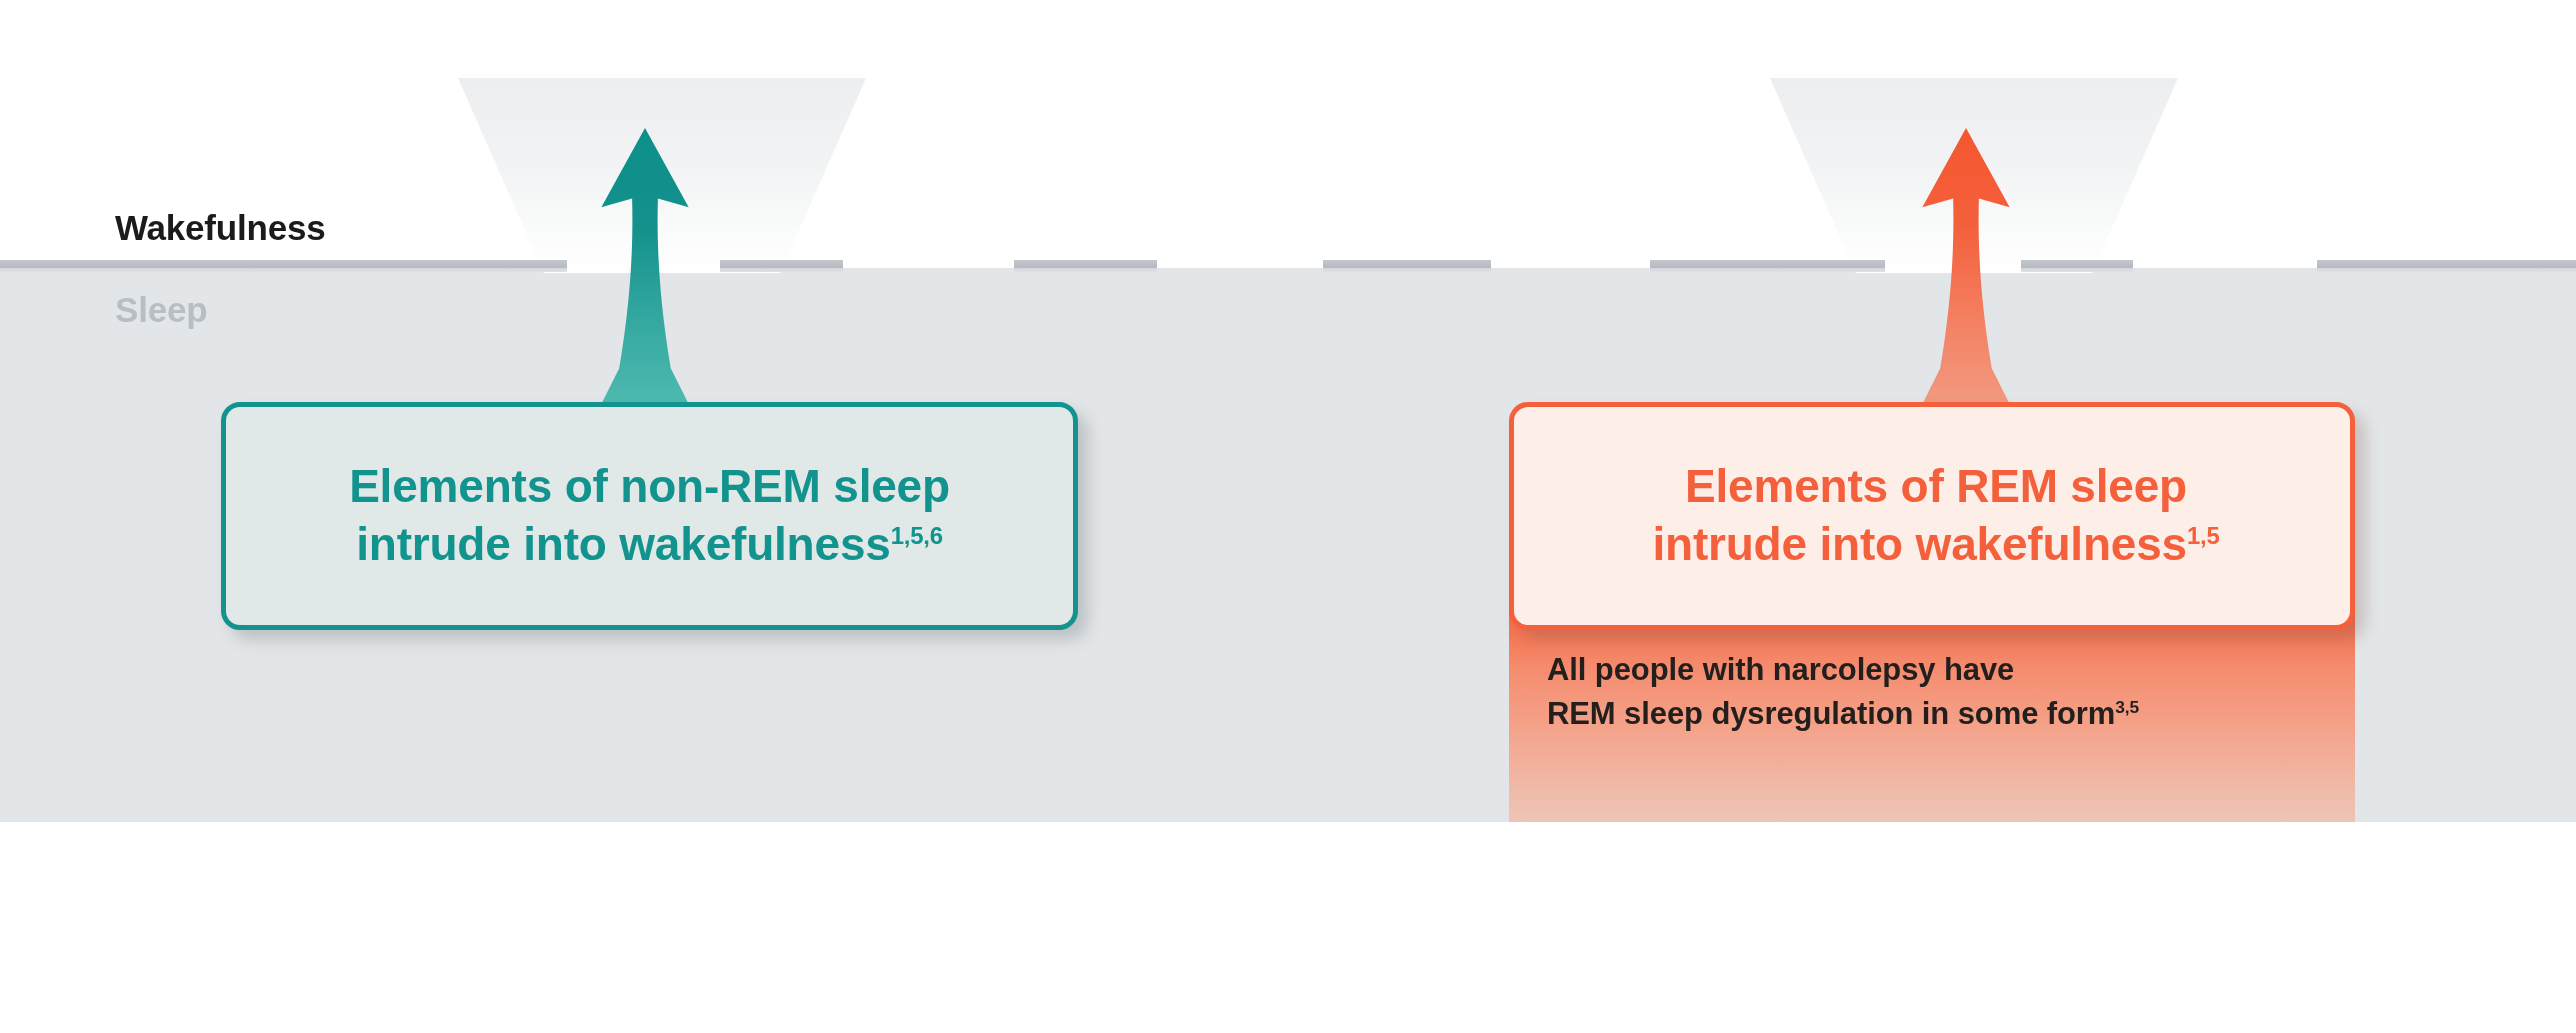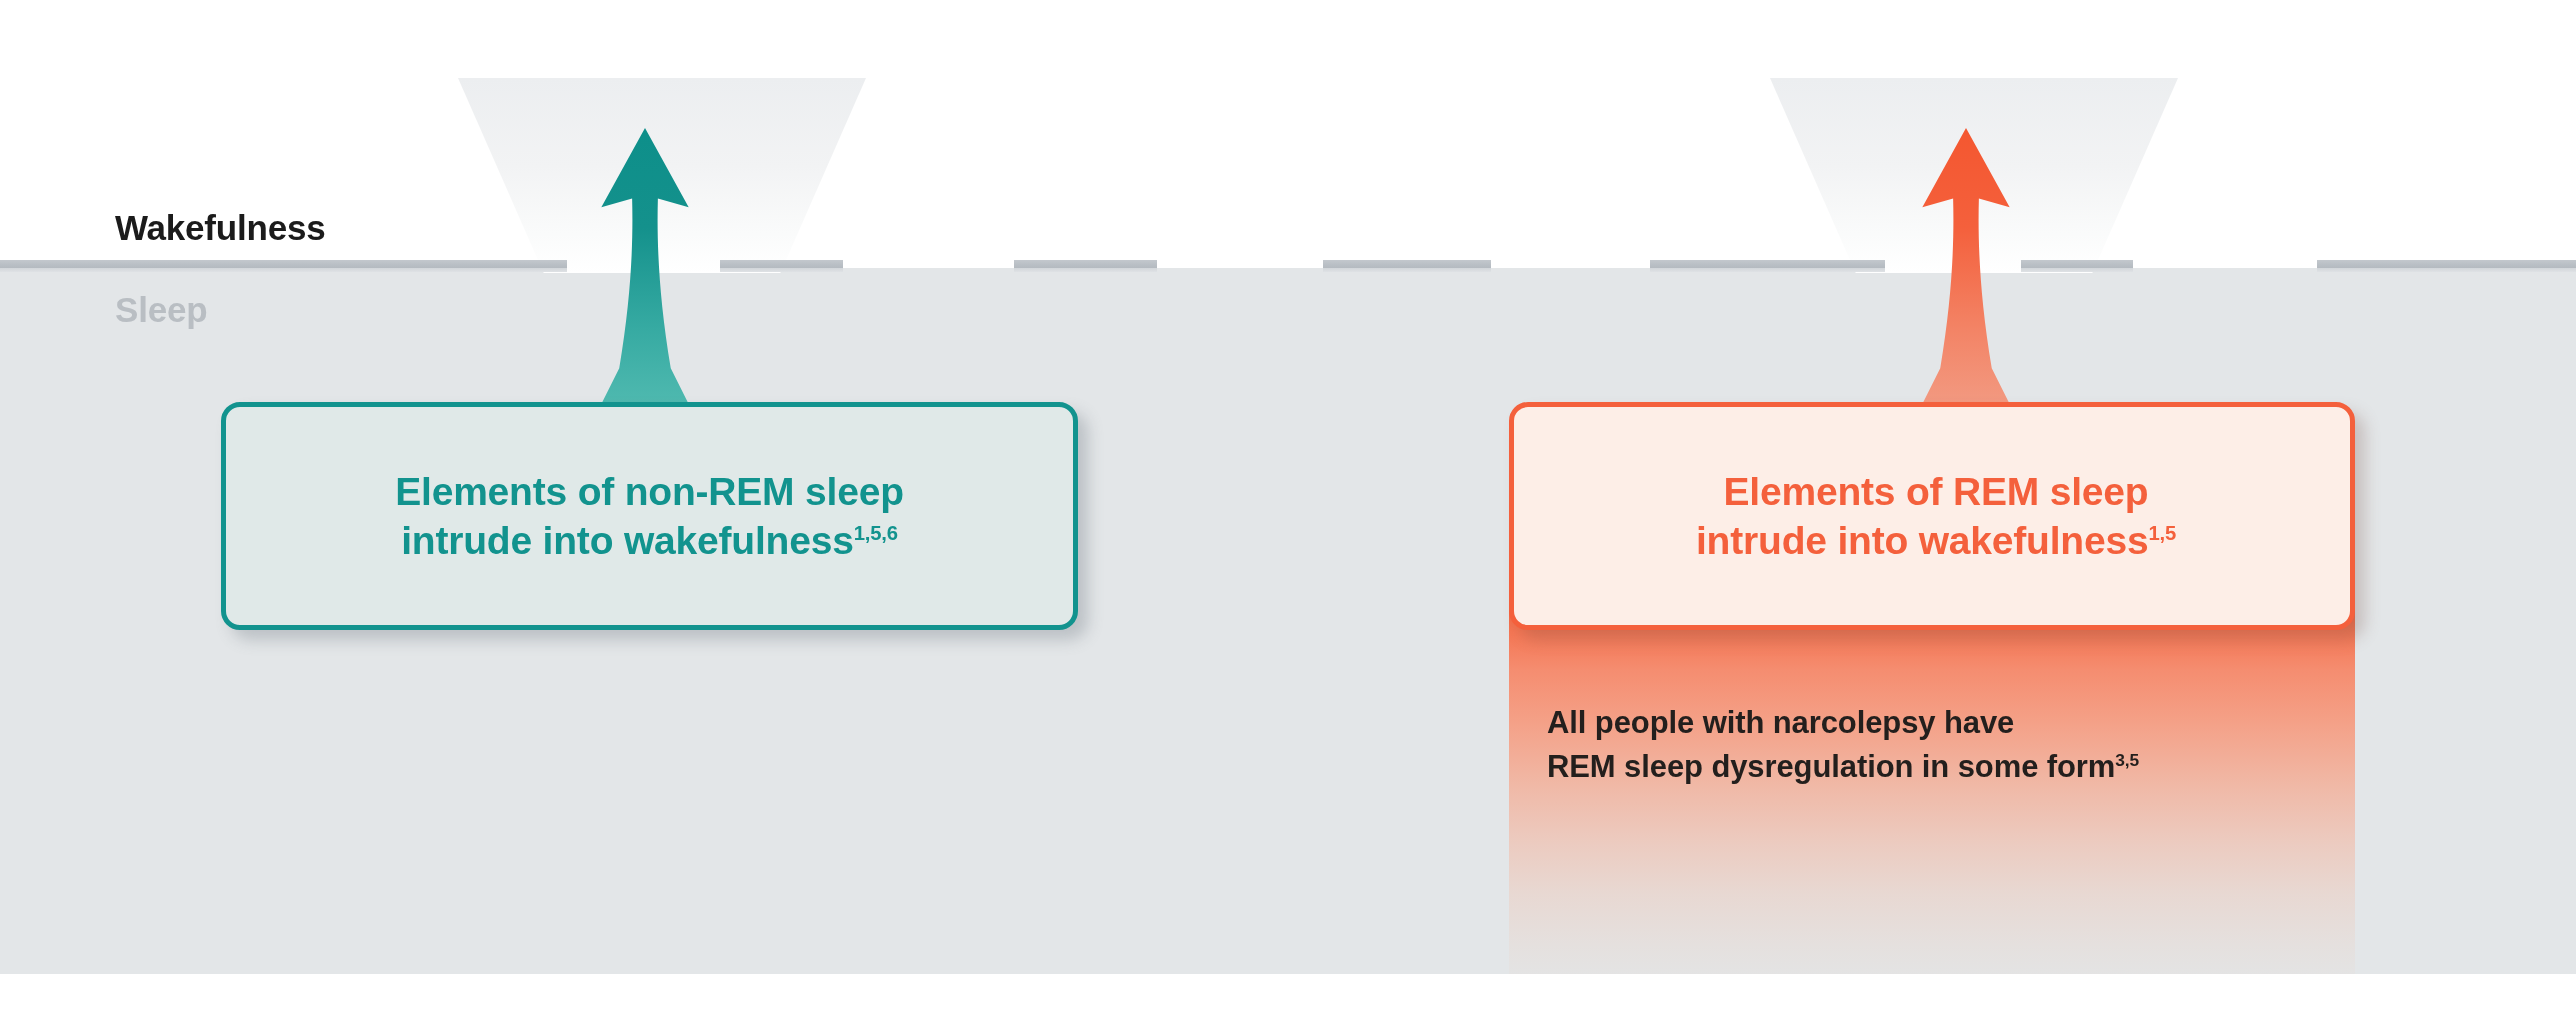--- a/index.html
+++ b/index.html
@@ -1,21 +1,21 @@
 <!DOCTYPE html>
 <html style="font-size:9px"><head>
 <meta charset="utf-8">
 <style>
   html,body{margin:0;padding:0;background:#ffffff;}
   body{font-family:"Liberation Sans","DejaVu Sans",sans-serif;}
 
   #stage{
     position:relative;
     width:2576px;
-    height:974px;
+    height:822px;
     overflow:hidden;
     background:#ffffff;
   }
 
   
   .sleep-region{
     position:absolute;
     left:0; right:0;
     top:268px;
     bottom:0;
@@ -95,21 +95,21 @@
     position:absolute;
     box-sizing:border-box;
     border-radius:19px;
     display:flex;
     align-items:center;
     justify-content:center;
     text-align:center;
   }
   .callout .ctext{
     font-weight:bold;
-    font-size:39px;
+    font-size:46px;
     line-height:1.26;
     letter-spacing:-0.2px;
     padding:0 22.3px;
   }
   .callout sup{ font-size:0.52em; vertical-align:super; line-height:0; font-weight:bold; }
 
   #callout-teal{
     left:221px; top:402px;
     width:857px; height:228px;
     background:#e0e9e8;
@@ -127,21 +127,21 @@
     z-index:4;
     padding-left:8px;
   }
   #callout-orange .ctext{ color:#f4603c; }
 
   
   .panel-text{
     position:absolute;
     z-index:5;
     left:1547px;
-    top:701px;
+    top:648px;
     width:810px;
   }
   .panel-head{
     color:#231f1d;
     font-weight:bold;
     font-size:31px;
     line-height:1.42;
     letter-spacing:-0.1px;
   }
   .panel-sub{

